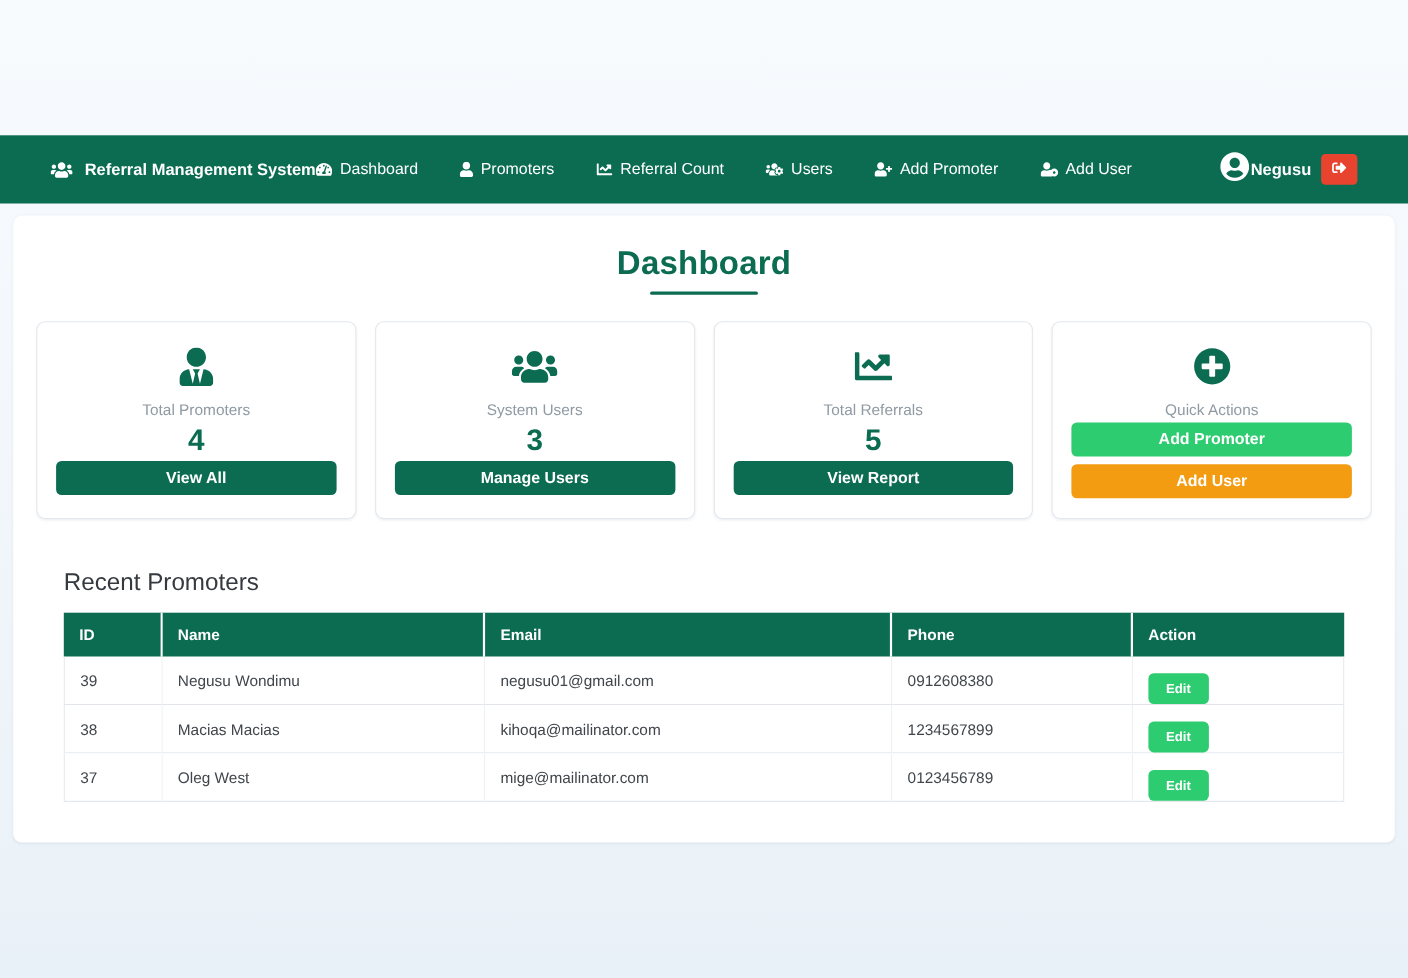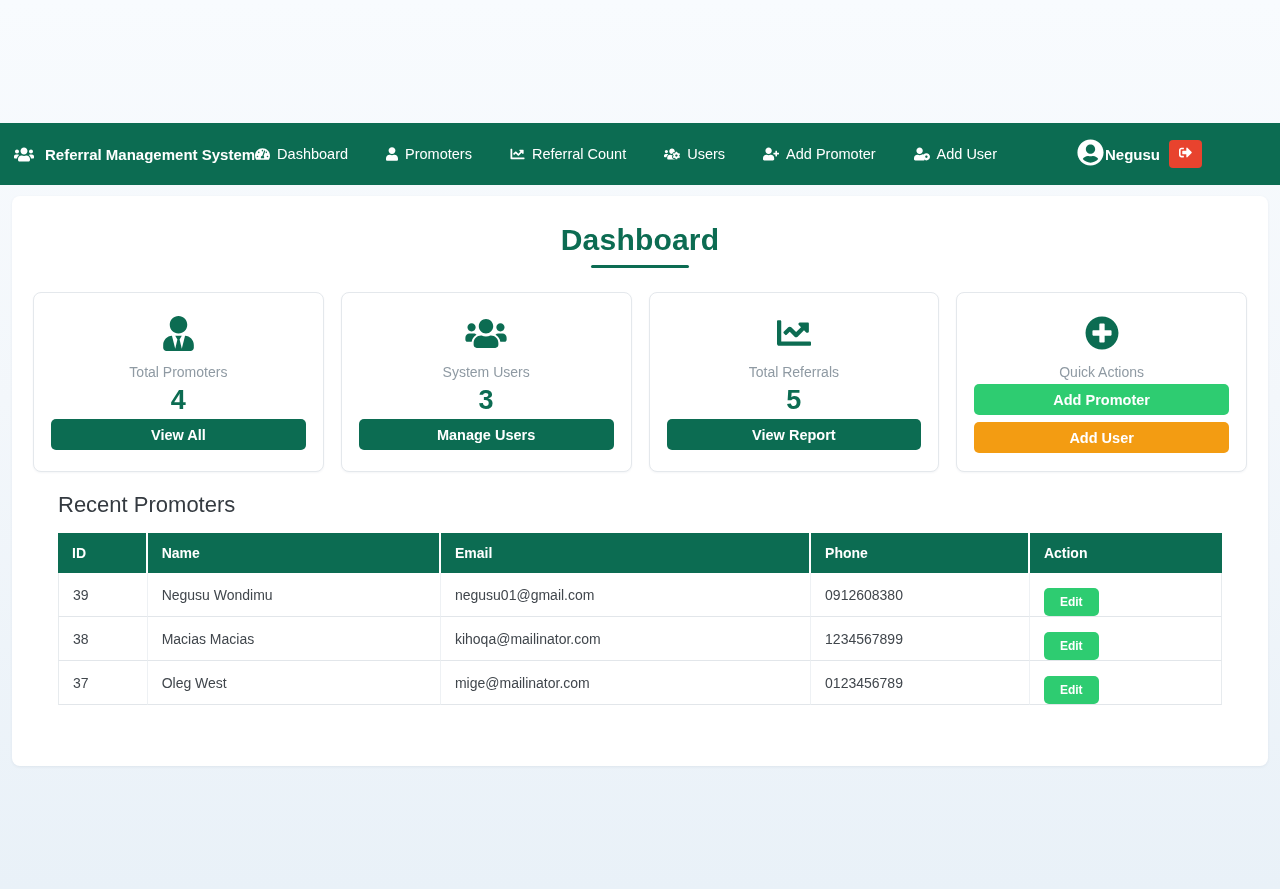--- a/index.html
+++ b/index.html
@@ -7,21 +7,21 @@
   body {
     width:1280px; height:889px; overflow:hidden;
     font-family:"Liberation Sans", sans-serif;
     background: linear-gradient(180deg,#f8fbfe 0%, #f3f7fb 45%, #e9f1f8 100%);
   }
   .top-spacer { height:123px; }
 
   
   .navbar {
     height:62px; background:#0c6c52; color:#fff;
-    display:flex; align-items:center; justify-content:flex-start;
+    display:flex; align-items:center; justify-content:center;
     padding:0 14px;
   }
   .brand { display:flex; align-items:center; gap:11px; font-size:15px; font-weight:600; cursor:pointer; }
   .nav-menu { display:flex; align-items:center; gap:38px; margin-right:80px; }
   .nav-item { display:flex; align-items:center; gap:7px; font-size:14.5px; font-weight:500; cursor:pointer; white-space:nowrap; }
   .nav-item svg, .brand svg { display:block; }
   .user-area { display:flex; align-items:center; }
   .user-chip { display:flex; align-items:center; cursor:pointer; }
   .user-name { font-size:15px; font-weight:700; margin-left:1px; }
   .logout-btn {
@@ -47,21 +47,21 @@
   .card-label { margin-top:13px; font-size:14px; color:#8f9aa3; line-height:17px; }
   .card-value { font-size:27px; font-weight:700; color:#0c6c52; height:38px; line-height:38px; }
   .btn { display:block; width:100%; height:31px; border:none; border-radius:5px;
          color:#fff; font-size:14.5px; font-weight:600; cursor:pointer; font-family:inherit; }
   .btn-dark   { background:#0c6c52; }
   .btn-green  { background:#2ecc71; }
   .btn-orange { background:#f39c12; }
   .card-actions { display:flex; flex-direction:column; gap:7px; margin-top:3px; }
 
   
-  .recent-section { padding:0 46px; margin-top:20px; }
+  .recent-section { padding:0 46px; margin-top:44px; }
   .section-title { font-size:22px; font-weight:500; color:#343a40; margin:0; }
   table.promoters { width:100%; border-collapse:separate; border-spacing:0; margin-top:15px; }
   .promoters th {
     background:#0c6c52; color:#fff; font-size:14px; font-weight:700; text-align:left;
     height:40px; padding:0 14px; border-right:2px solid #fff;
   }
   .promoters th:last-child { border-right:none; }
   .promoters td {
     height:40px; vertical-align:top; padding:14px 14px 0;
     font-size:14px; color:#40464c; background:#fff;

